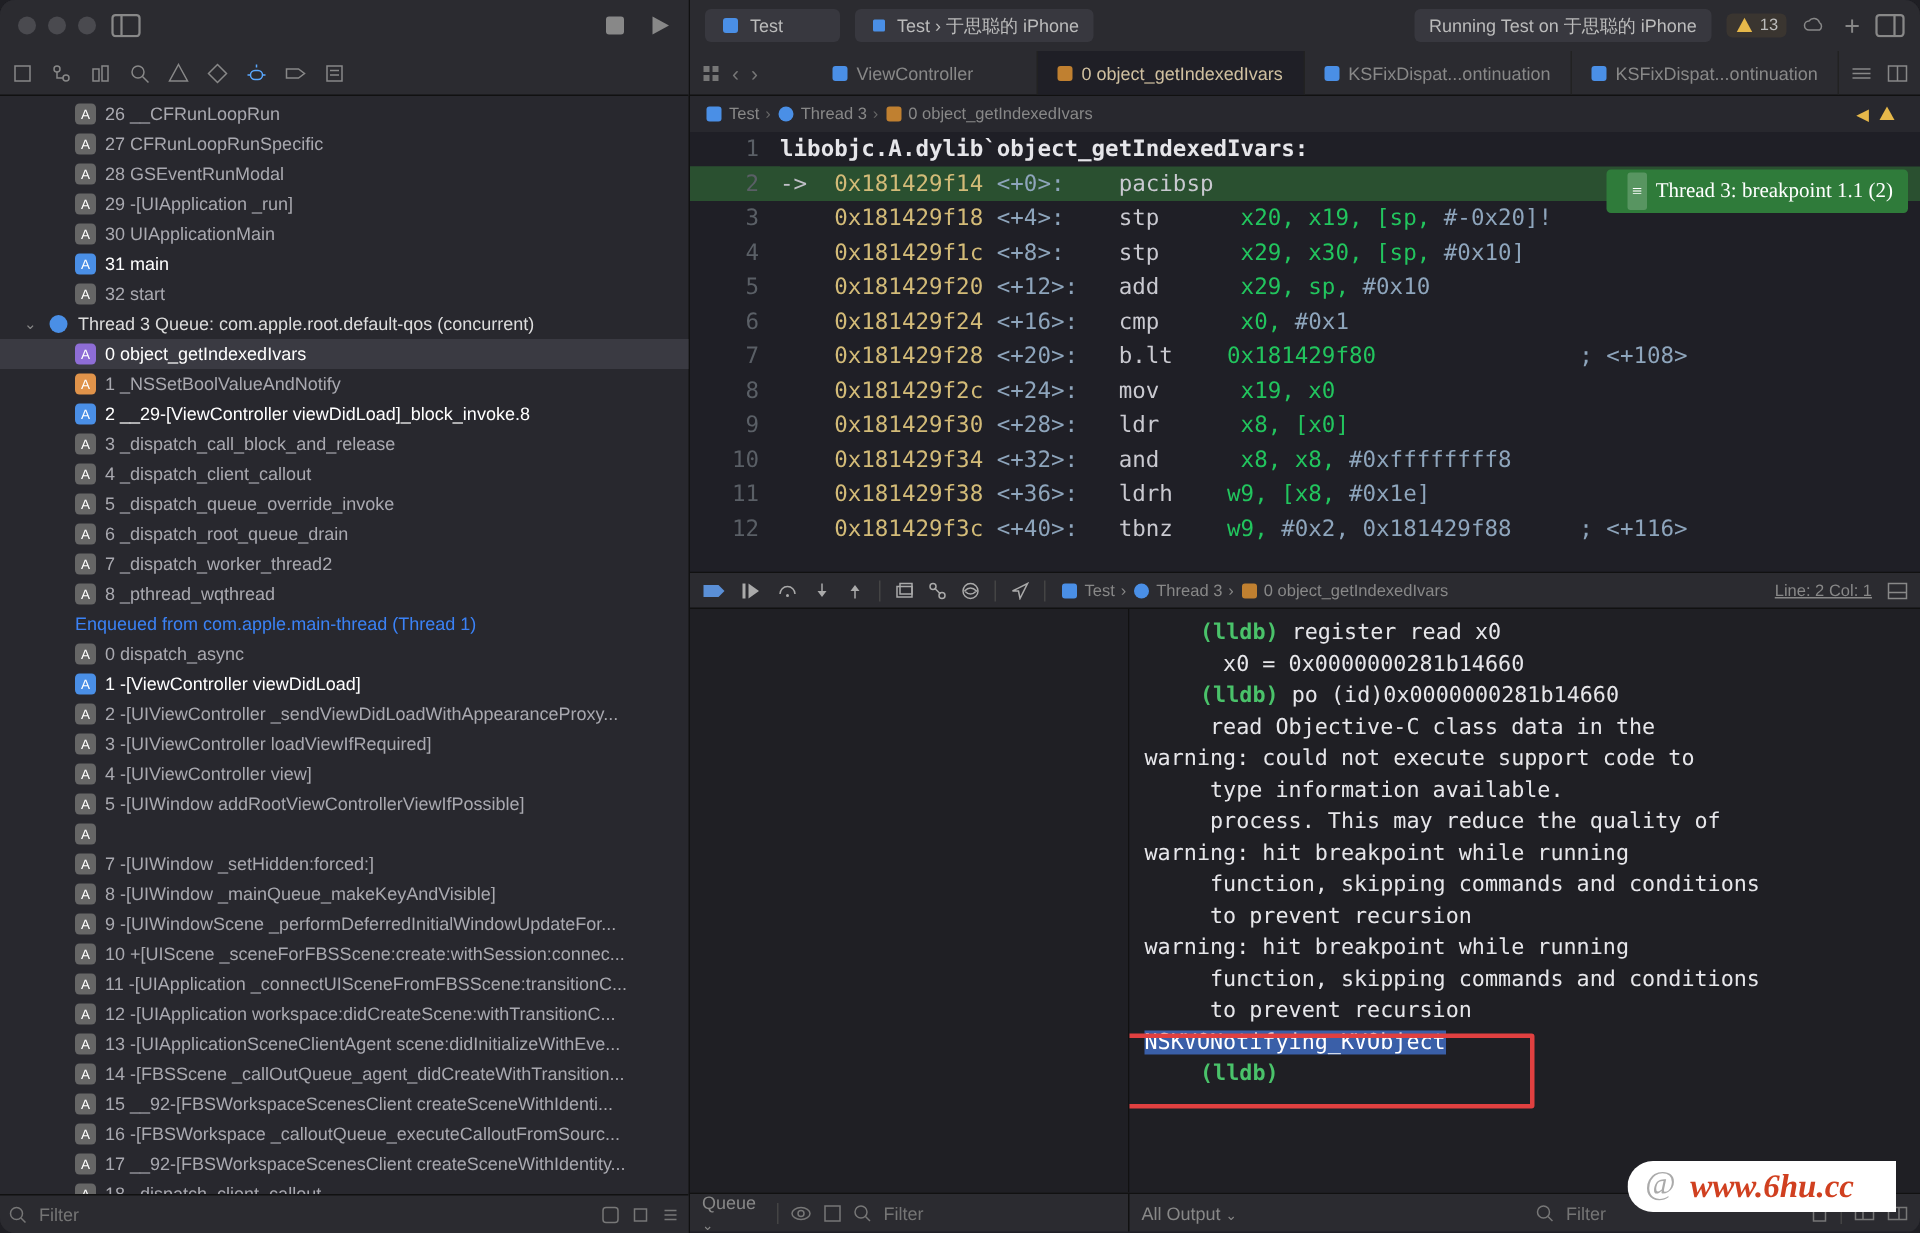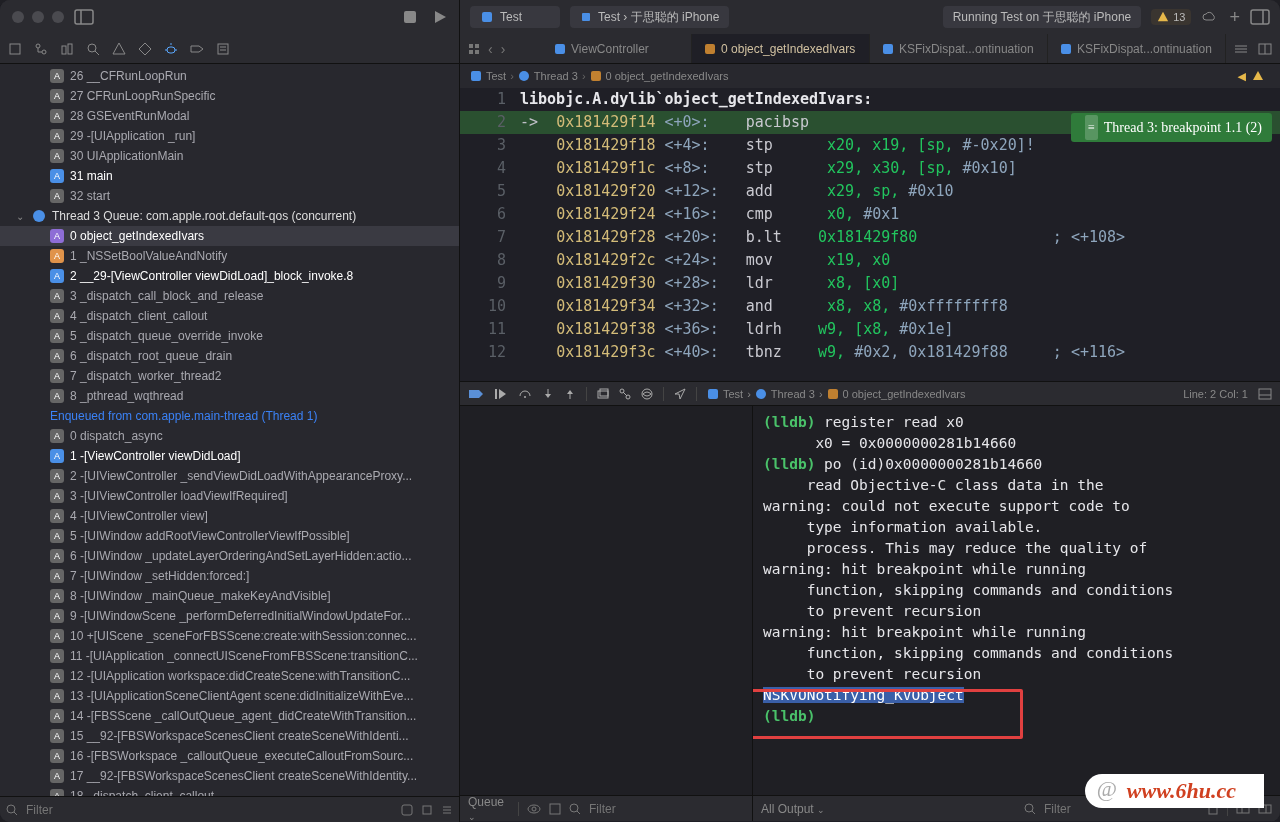--- a/index.html
+++ b/index.html
@@ -85,29 +85,29 @@
 .c-mnem { color:#c9c9d0; }
 .c-reg { color:#22c55e; }
 .c-imm { color:#8ea5bc; }
 .c-cmt { color:#8ea5bc; }
 .c-title { color:#e6e6ea; font-weight:600;}
 .arrow { color:#c0c0c8; }
 
 
 .debug-area { border-top:1px solid #111; display:flex; flex-direction:column; height:440px;}
 .debug-toolbar { height:24px; background:#2b2b30; display:flex; align-items:center; padding:0 8px; gap:10px; color:#888; font-size:11px; border-bottom:1px solid #111;}
-.debug-toolbar .r { margin-left:auto; display:flex; gap:10px; align-items:center;}
+.debug-toolbar .r { margin-left:auto; display:flex; gap:10px; align-items:center;text-decoration:underline;}
 .debug-toolbar .sep{width:1px;height:14px;background:#444;}
 .dt-icon { color:#7aa0e6; }
 .db-bread { display:flex; gap:4px; align-items:center;}
 .debug-body { flex:1; display:flex; min-height:0;}
 .vars-pane { width:293px; border-right:1px solid #111; background:#1f1f24;}
 .console-pane { flex:1; background:#1f1f24; padding:6px 0; font-family:'SF Mono', Menlo, monospace; font-size:14.5px; line-height:21px; overflow:auto; position:relative;}
 .console-line { white-space:pre; padding:0 10px; color:#e6e6ea; font-weight:500;}
-.lldb-green { color:#4ac26a; font-weight:700;}
+.lldb-green { color:#4ac26a; font-weight:700;margin-left:37px;}
 .sel { background:#3a5fa8; color:#fff; }
 .red-box { position:absolute; border:3px solid #e04040; border-radius:2px; pointer-events:none;}
 
 
 .dbg-bot { height:26px; border-top:1px solid #111; background:#2b2b30; display:flex;}
 .dbg-bot-left { width:293px; border-right:1px solid #111; display:flex; align-items:center; padding:0 8px; gap:8px; color:#888;}
 .dbg-bot-mid { flex:1; display:flex; align-items:center; padding:0 8px; gap:8px; color:#888;}
 
 .watermark { position:fixed; right:16px; bottom:14px; background:#fff; color:#d04020; font-size:22px; font-style:italic; font-weight:700; padding:4px 28px 4px 42px; border-top-left-radius:22px; border-bottom-left-radius:22px; font-family: Georgia, serif;}
 .watermark .at { position:absolute; left:12px; top:2px; color:#aaa; font-size:22px; font-style:normal; font-weight:400;}
@@ -296,21 +296,20 @@
         <div class="tree-item">
           <span class="sq gray">A</span>
           <span>4 -[UIViewController view]</span>
         </div>
         <div class="tree-item">
           <span class="sq gray">A</span>
           <span>5 -[UIWindow addRootViewControllerViewIfPossible]</span>
         </div>
         <div class="tree-item">
           <span class="sq gray">A</span>
-          <span>6 -[UIWindow _updateLayerOrderingAndSetLayerHidden:actio...</span>
         </div>
         <div class="tree-item">
           <span class="sq gray">A</span>
           <span>7 -[UIWindow _setHidden:forced:]</span>
         </div>
         <div class="tree-item">
           <span class="sq gray">A</span>
           <span>8 -[UIWindow _mainQueue_makeKeyAndVisible]</span>
         </div>
         <div class="tree-item">

